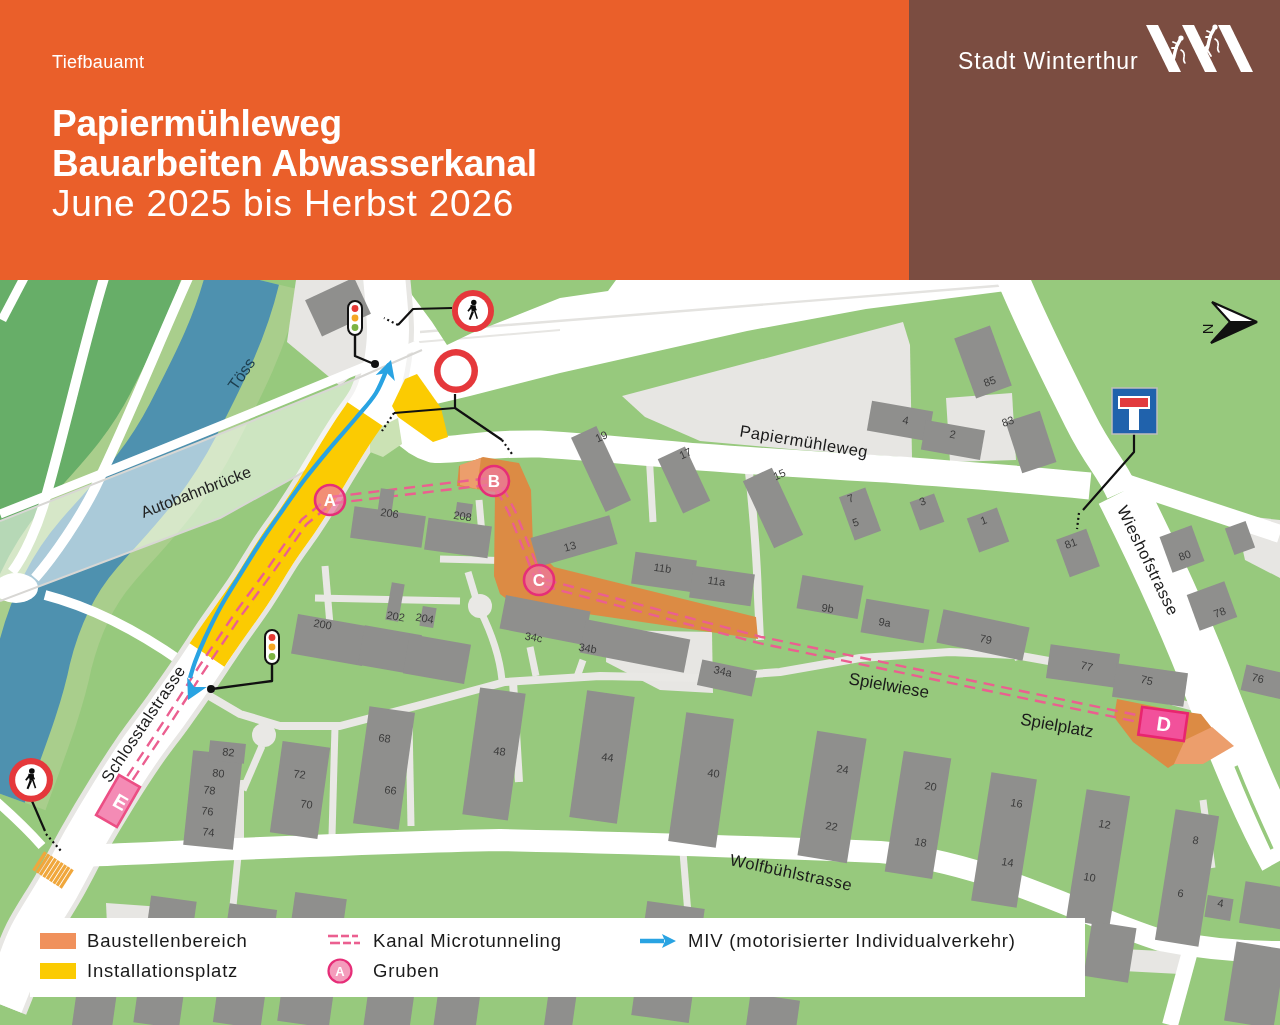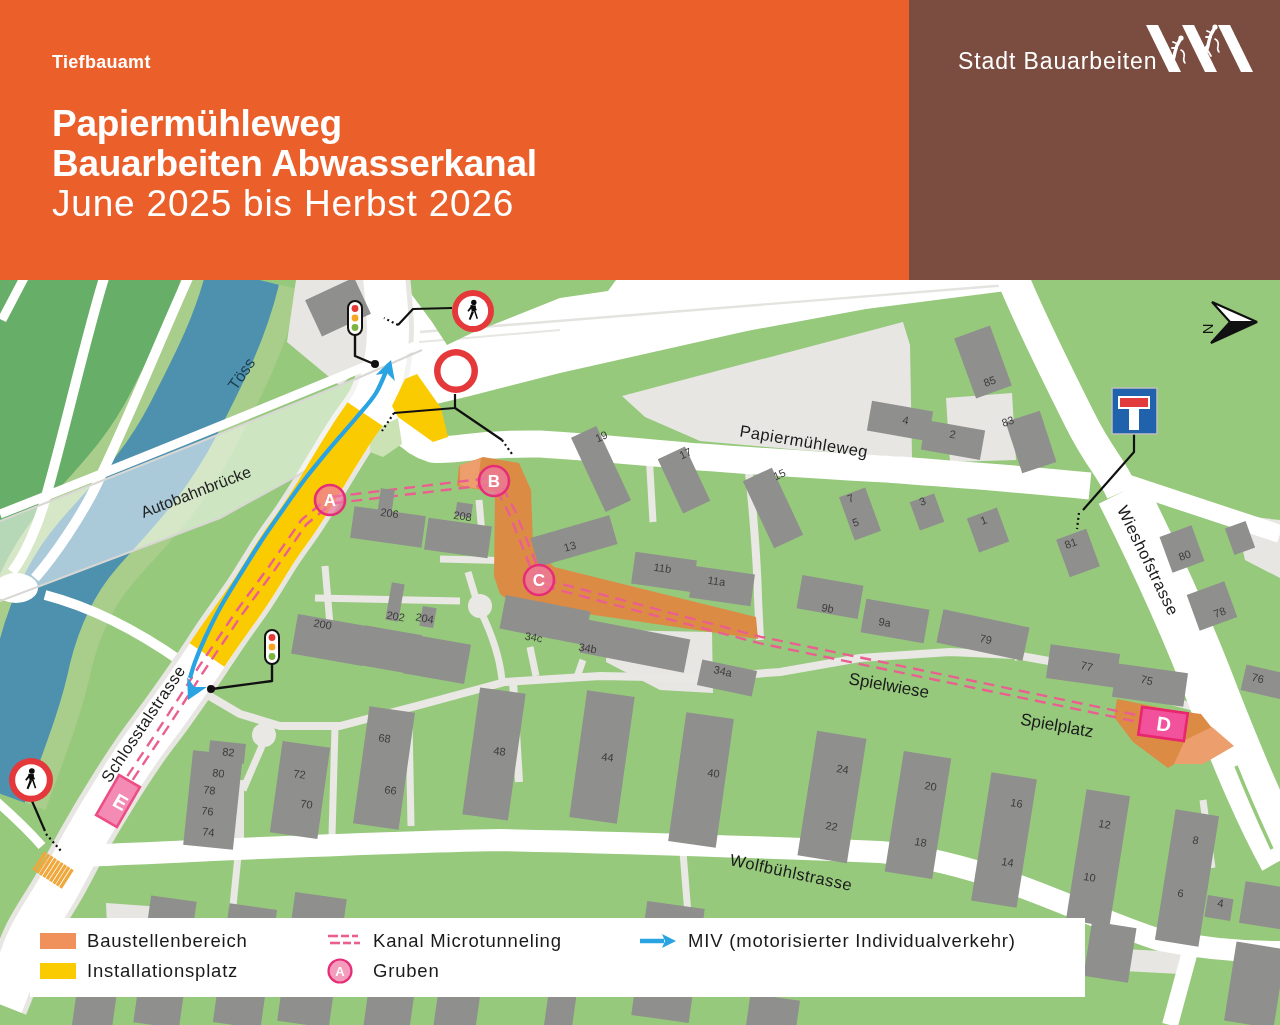--- a/index.html
+++ b/index.html
@@ -1,29 +1,29 @@
 <!DOCTYPE html>
 <html><head><meta charset="utf-8">
 <style>
 html,body{margin:0;padding:0;width:1280px;height:1025px;overflow:hidden;background:#fff;}
 *{box-sizing:border-box;font-family:"Liberation Sans",sans-serif;}
 .header{position:absolute;top:0;left:0;width:909px;height:280px;background:#EA5F2A;}
 .header2{position:absolute;top:0;left:909px;width:371px;height:280px;background:#7B4D41;}
-.tiefbau{position:absolute;left:52px;top:52px;color:#fff;font-size:18px;font-weight:bold;letter-spacing:0.3px;}
+.tiefbau{position:absolute;left:52px;top:52px;color:#fff;font-size:18px;font-weight:normal;letter-spacing:0.3px;}
 .title{position:absolute;left:52px;top:104px;color:#fff;font-size:37px;font-weight:bold;line-height:40px;letter-spacing:-0.3px;}
 .title .light{font-weight:normal;}
 .sw{position:absolute;left:958px;top:48px;color:#fff;font-size:23px;letter-spacing:0.9px;}
 .mapwrap{position:absolute;top:0;left:0;}
 </style></head>
 <body>
 <div class="header"></div>
 <div class="header2"></div>
 <div class="tiefbau">Tiefbauamt</div>
 <div class="title">Papiermühleweg<br>Bauarbeiten Abwasserkanal<br><span class="light" style="letter-spacing:0.8px">June 2025 bis Herbst 2026</span></div>
-<div class="sw">Stadt Bauarbeiten</div>
+<div class="sw">Stadt Winterthur</div>
 <svg class="mapwrap" width="1280" height="1025" viewBox="0 0 1280 1025">
 <defs>
       <clipPath id="mapclip">
         <rect x="0" y="280" width="1280" height="745"></rect>
       </clipPath>
     </defs>
 <g>
 
 <g fill="#FFFFFF">
 <polygon points="1146,25 1158,25 1181,72 1169,72"></polygon>

